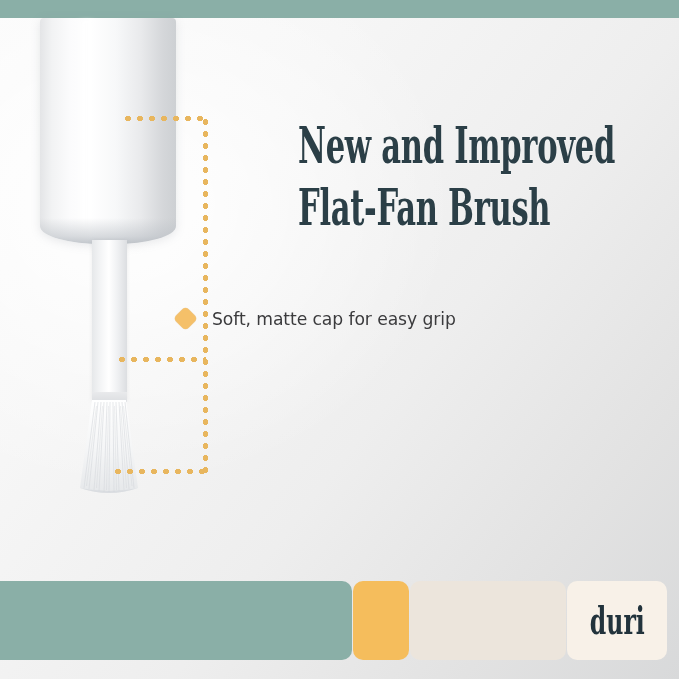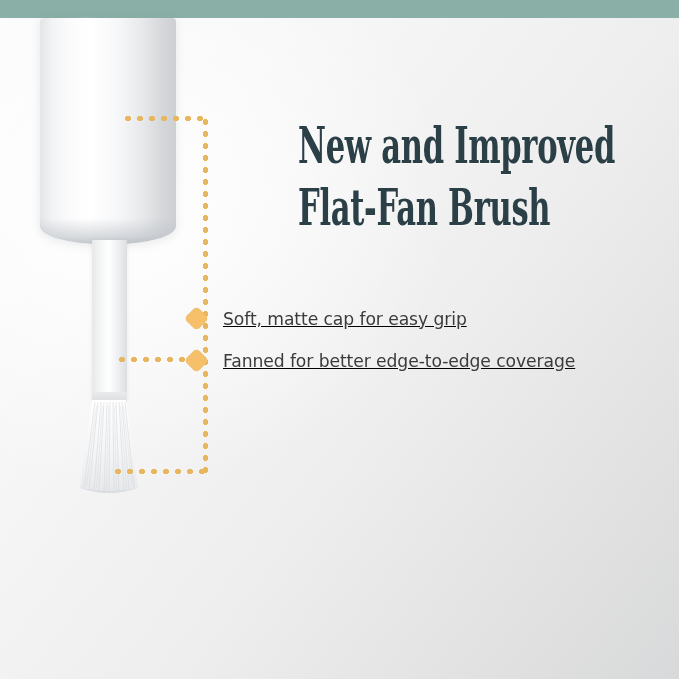--- a/index.html
+++ b/index.html
@@ -149,24 +149,23 @@
     transform: scaleX(0.60);
     transform-origin: left center;
     white-space: nowrap;
     text-shadow: 0 1px 0 rgba(255,255,255,0.45);
   }
   .headline-line.l2 { margin-top: 4px; }
 
   
   .bullets {
     position: absolute;
-    left: 188px;
+    left: 177px;
     top: 297px;
     width: 480px;
-    text-decoration: underline;
   }
   .bullet-row {
     display: flex;
     align-items: center;
     height: 42px;
   }
   .diamond {
     flex: 0 0 auto;
     width: 17px;
     height: 17px;
@@ -288,20 +287,24 @@
   <div class="headline">
     <div class="headline-line l1">New and Improved</div>
     <div class="headline-line l2">Flat-Fan Brush</div>
   </div>
 
   <div class="bullets">
     <div class="bullet-row">
       <div class="diamond"></div>
       <div class="bullet-text">Soft, matte cap for easy grip</div>
     </div>
-    <div class="bullet-row">
-      <div class="diamond"></div>
-      <div class="bullet-text">Fanned for better edge-to-edge coverage</div>
+  </div>
+
+  <div class="bottom-bar">
+    <div class="seg seg-green"></div>
+    <div class="seg seg-gold"></div>
+    <div class="seg seg-beige"></div>
+    <div class="seg seg-logo">
+      <div class="logo-text">duri</div>
     </div>
   </div>
 
-
 </div>
 
 </body></html>

